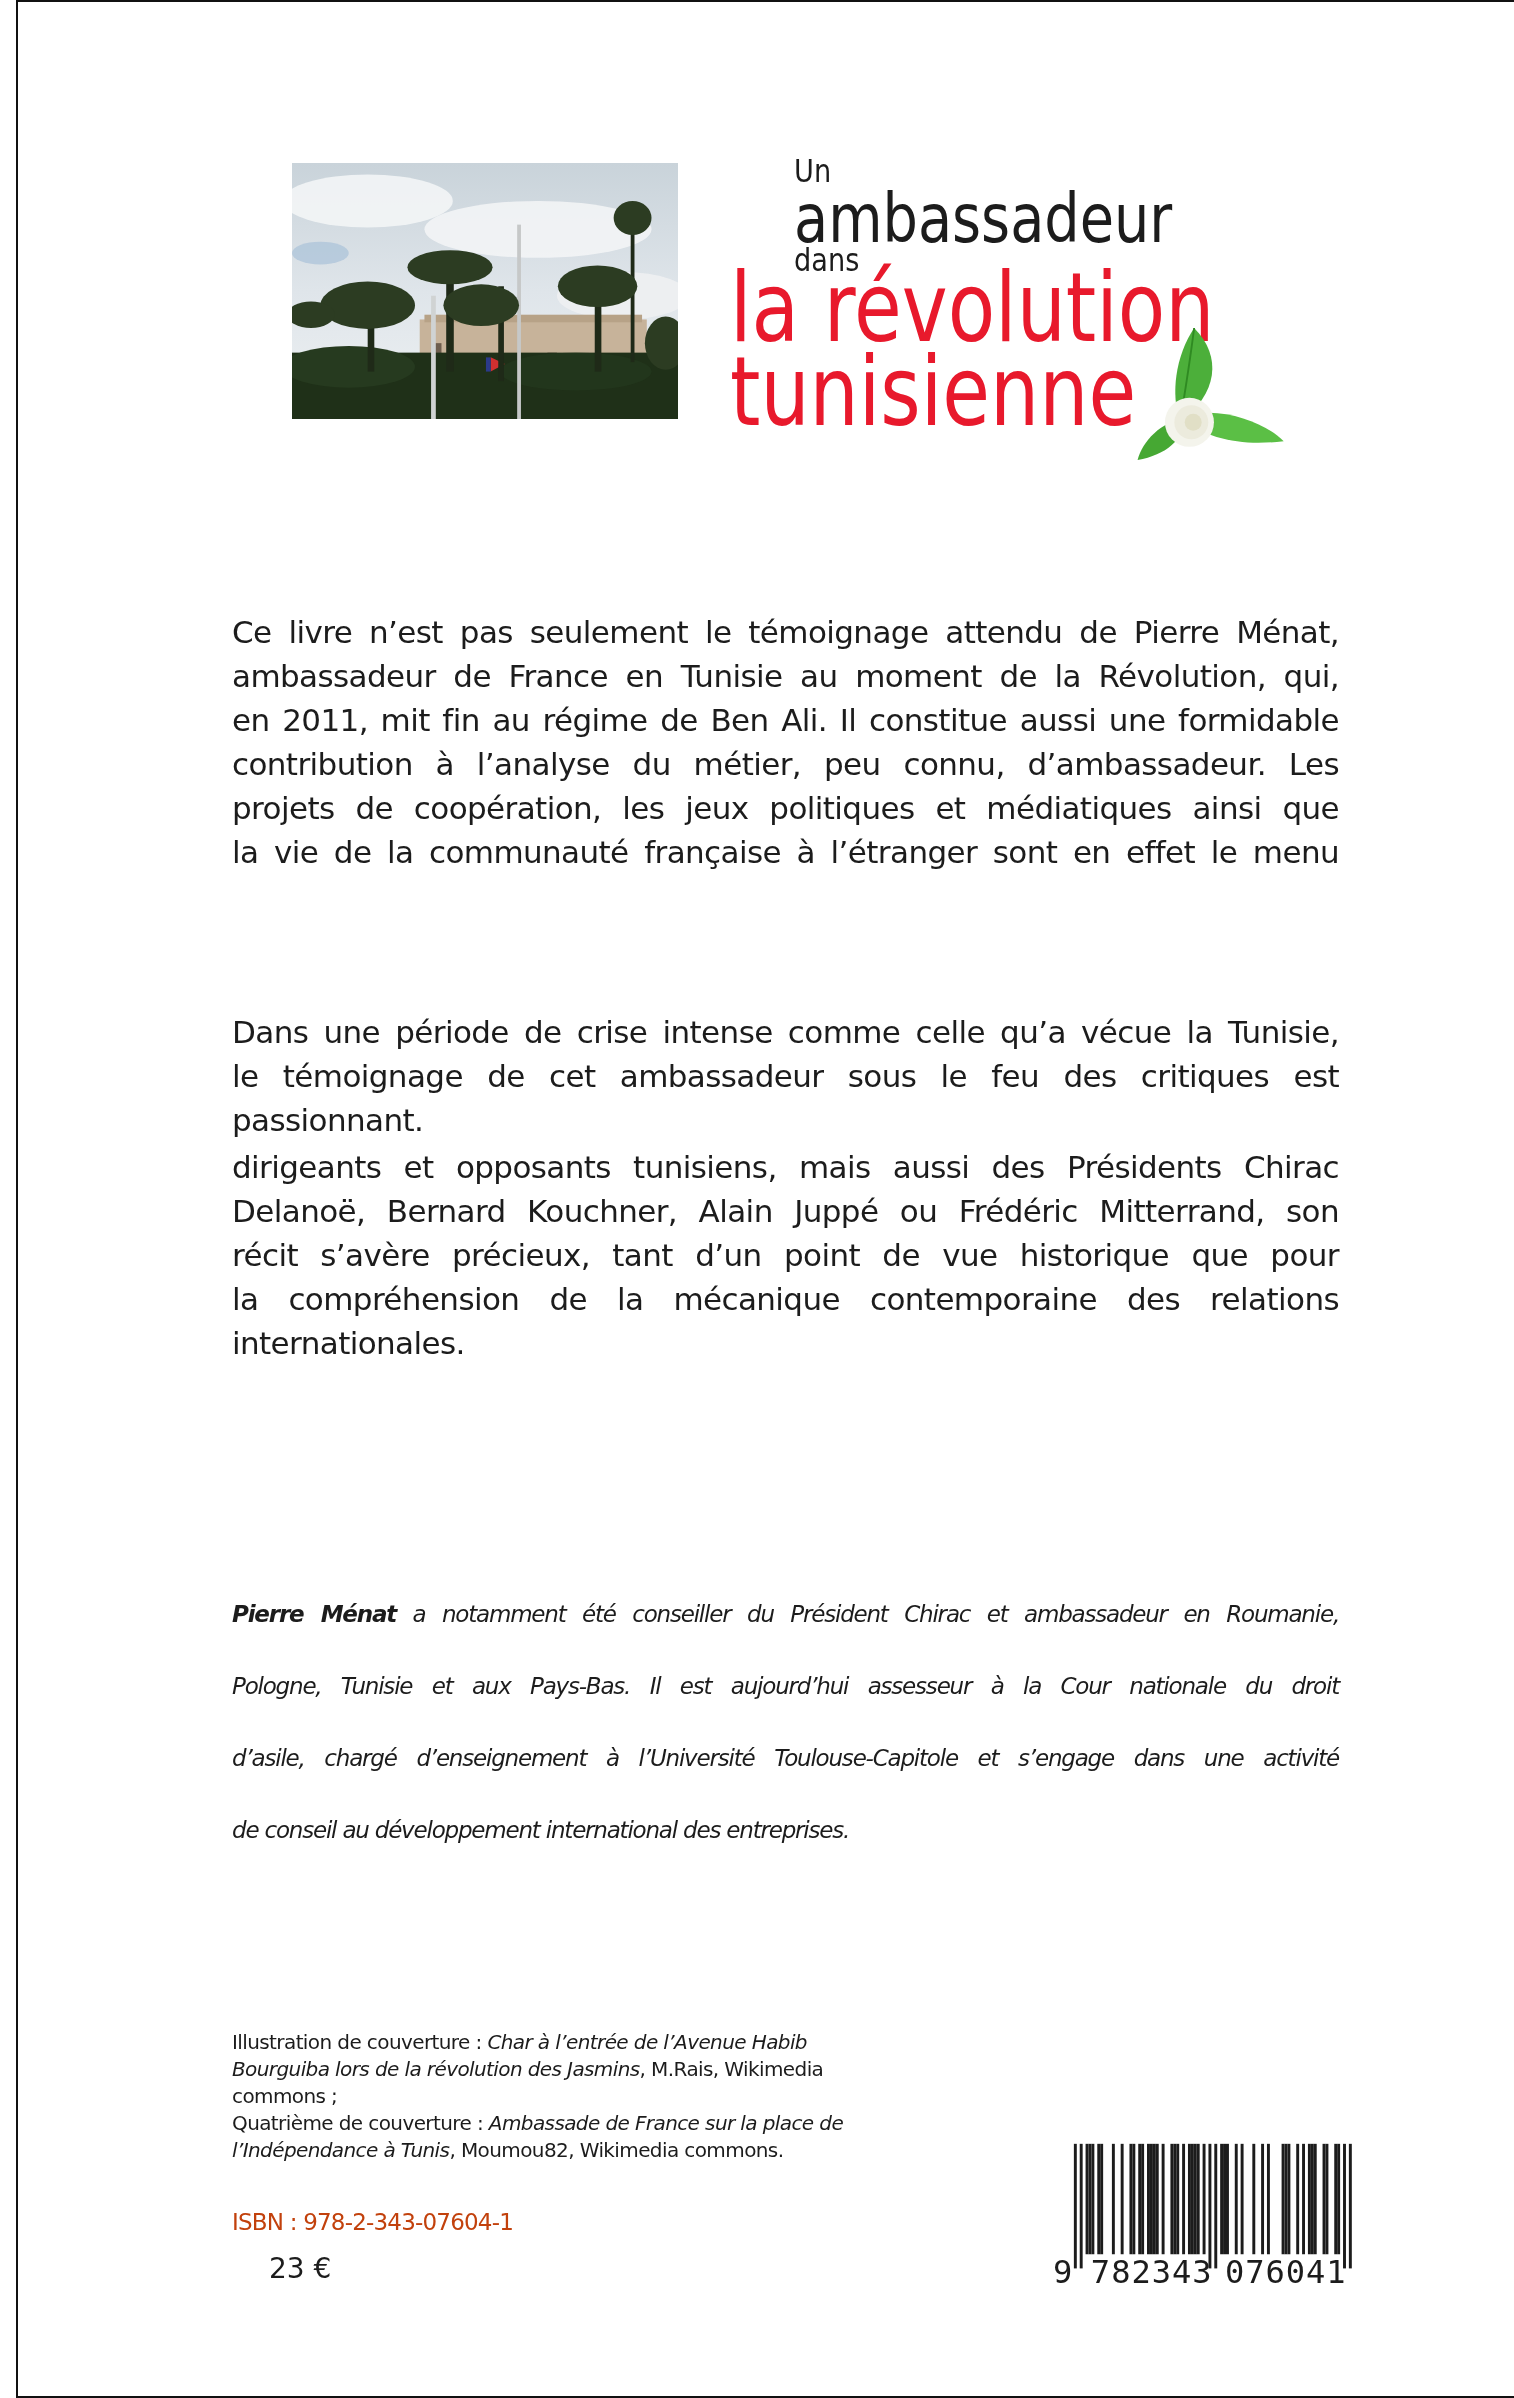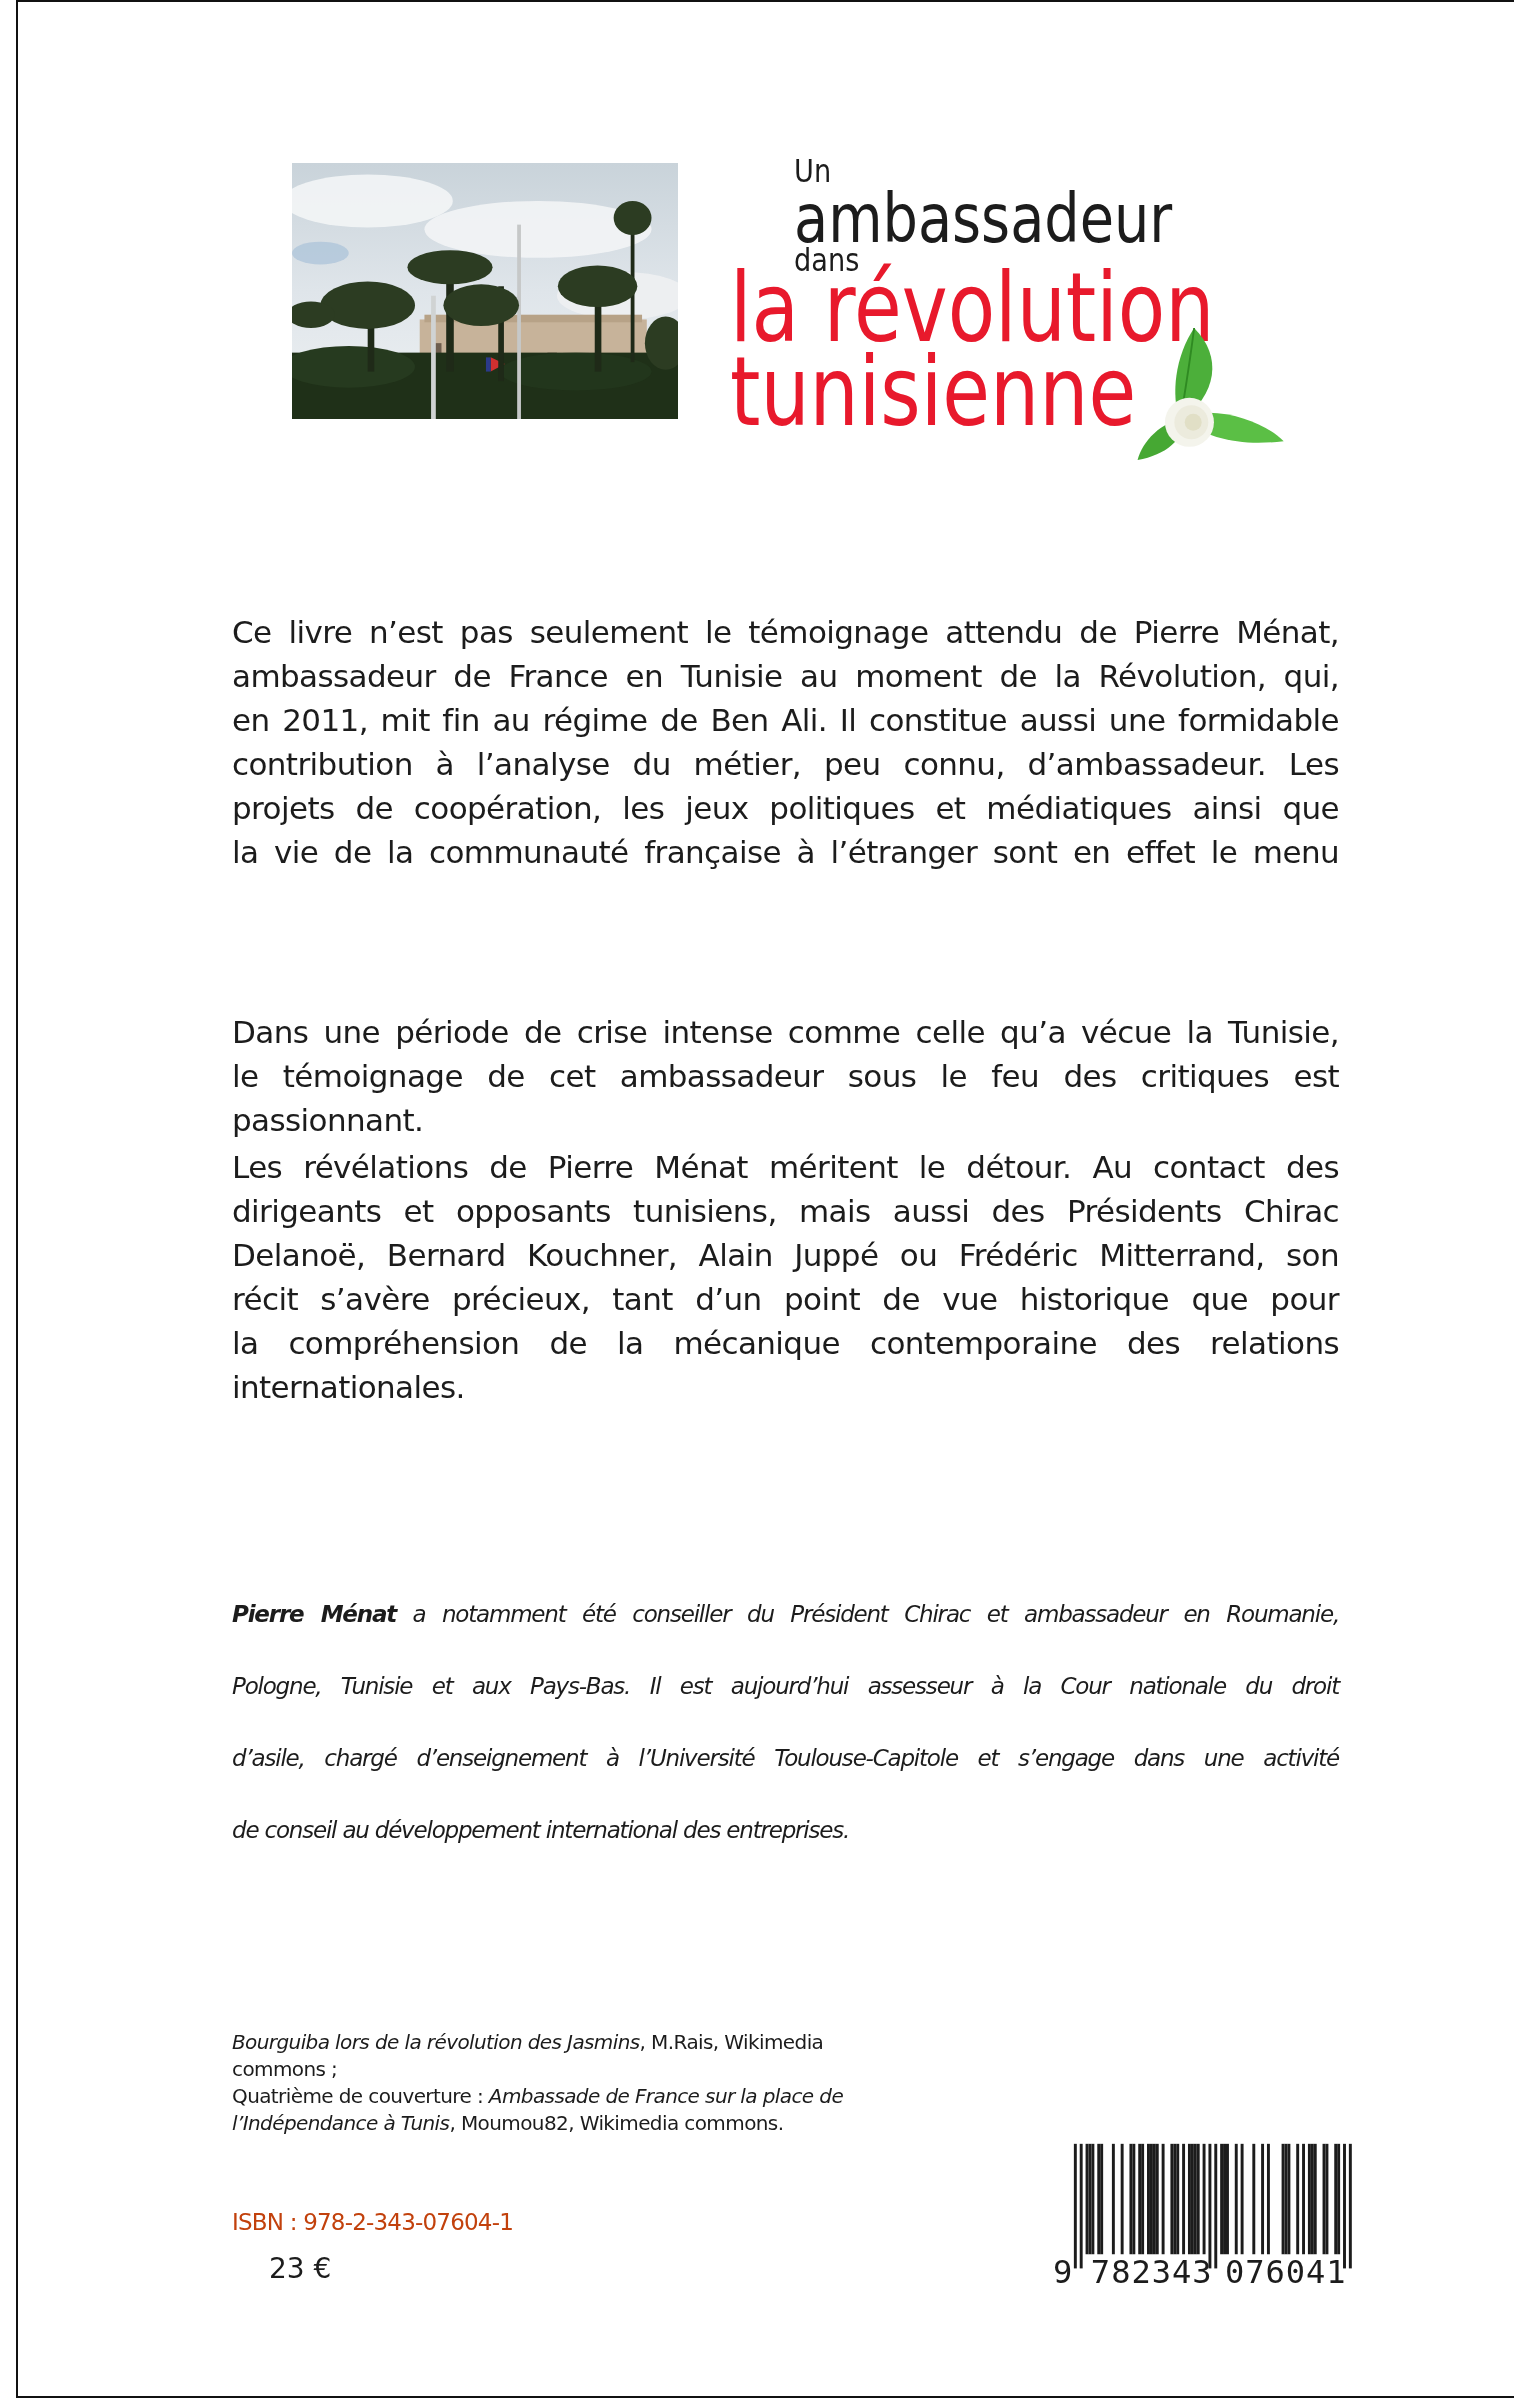--- a/index.html
+++ b/index.html
@@ -135,36 +135,36 @@
     <span class="ln">la vie de la communauté française à l’étranger sont en effet le menu</span>
   </div>
 
   <div class="body-text p2">
     <span class="ln">Dans une période de crise intense comme celle qu’a vécue la Tunisie,</span>
     <span class="ln">le témoignage de cet ambassadeur sous le feu des critiques est</span>
     <span class="ln last">passionnant.</span>
   </div>
 
   <div class="body-text p3">
-    <span class="ln">Les révélations de Pierre Ménat méritent le détour. Au contact des</span>
     <span class="ln">dirigeants et opposants tunisiens, mais aussi des Présidents Chirac</span>
     <span class="ln">Delanoë, Bernard Kouchner, Alain Juppé ou Frédéric Mitterrand, son</span>
     <span class="ln">récit s’avère précieux, tant d’un point de vue historique que pour</span>
     <span class="ln">la compréhension de la mécanique contemporaine des relations</span>
     <span class="ln last">internationales.</span>
   </div>
 
   <div class="bio">
     <span class="ln"><b>Pierre Ménat</b><span> a notamment été conseiller du Président Chirac et ambassadeur en Roumanie,</span></span>
     <span class="ln">Pologne, Tunisie et aux Pays-Bas. Il est aujourd’hui assesseur à la Cour nationale du droit</span>
     <span class="ln">d’asile, chargé d’enseignement à l’Université Toulouse-Capitole et s’engage dans une activité</span>
     <span class="ln last">de conseil au développement international des entreprises.</span>
   </div>
 
   <div class="credits">
+    <span class="ln"><span>Illustration de couverture  : </span><i>Char à l’entrée de l’Avenue Habib</i></span>
     <span class="ln"><i>Bourguiba lors de la révolution des Jasmins</i><span>, M.Rais, Wikimedia</span></span>
     <span class="ln">commons ;</span>
     <span class="ln"><span>Quatrième de couverture : </span><i>Ambassade de France sur la place de</i></span>
     <span class="ln"><i>l’Indépendance à Tunis</i><span>, Moumou82, Wikimedia commons.</span></span>
   </div>
 
   <div class="isbn">ISBN : 978-2-343-07604-1</div>
   <div class="price">23 €</div>
 
   <div class="barcode">

